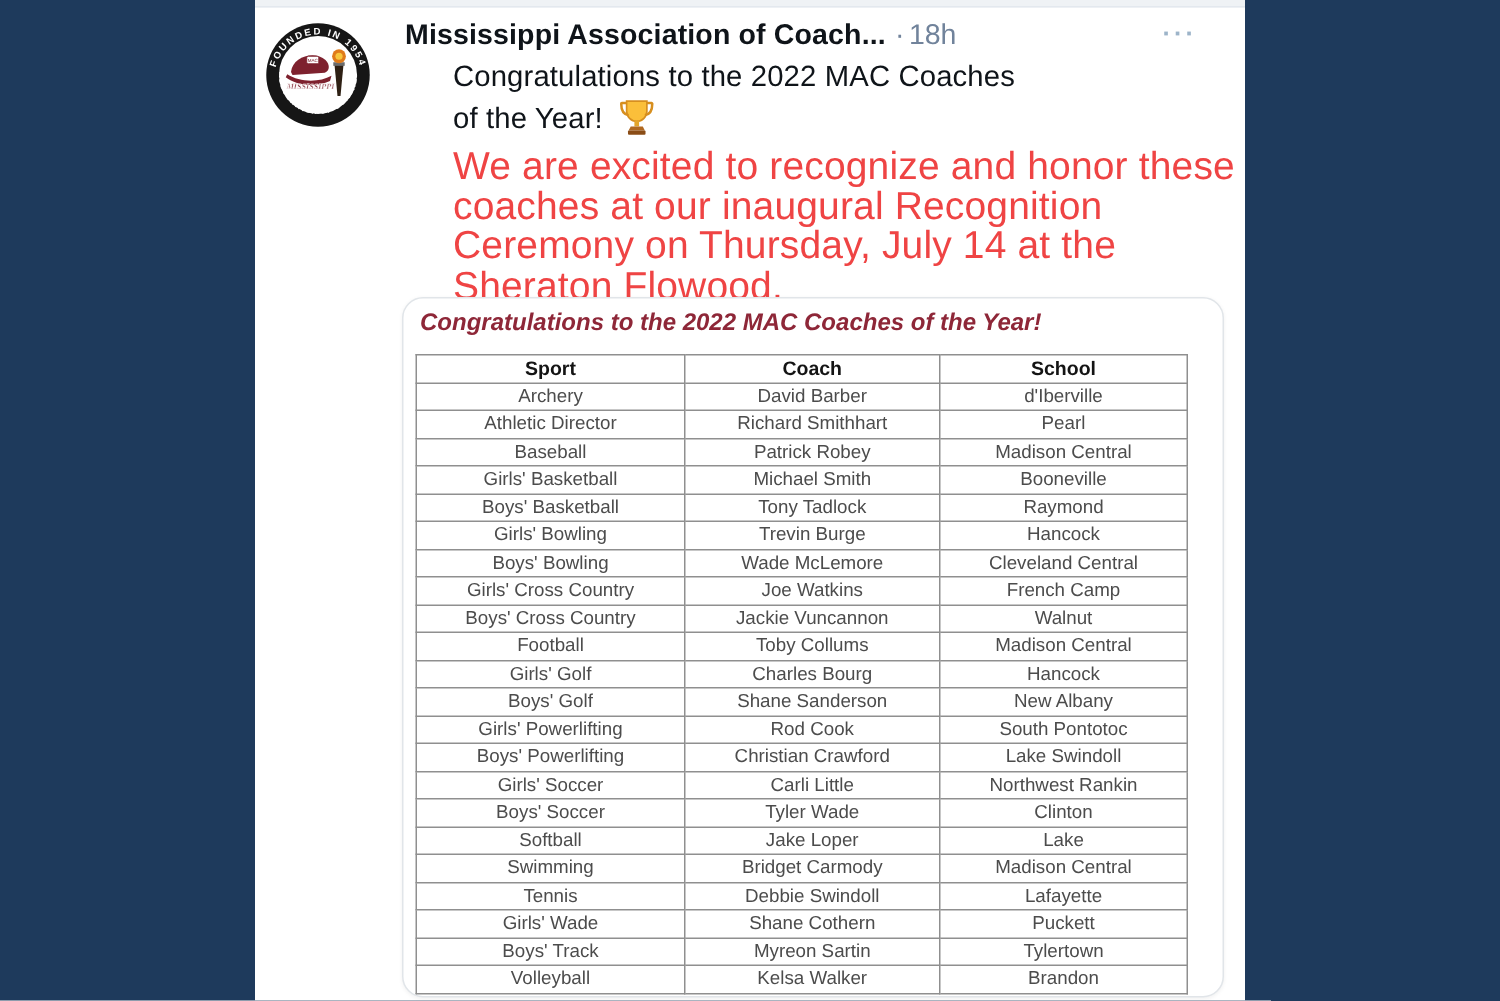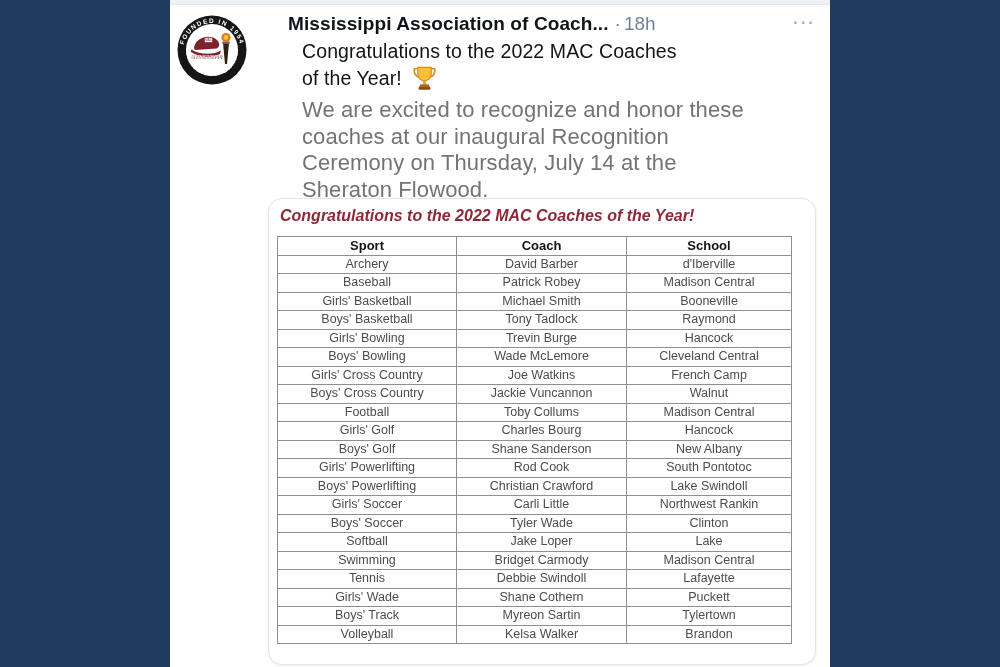--- a/index.html
+++ b/index.html
@@ -14,38 +14,38 @@
   }
   .top-strip {
     position:absolute; left:0; top:0; width:100%; height:4px;
     background:#eff2f5; border-bottom:1px solid #e3e8ee;
   }
   .avatar {
     position:absolute; left:6px; top:14px; width:72px; height:72px; cursor:pointer;
   }
   .tweet-header {
     position:absolute; left:100px; top:13px; width:530px; height:26px;
-    font-size:19px; white-space:nowrap;margin-left:18px;
+    font-size:19px; white-space:nowrap;
   }
   .author { font-weight:bold; color:#0f1419; letter-spacing:0.1px; cursor:pointer; }
   .sep-dot { color:#71839b; margin:0 3px 0 6px; }
   .timestamp { color:#71839b; }
   .more-dots {
     position:absolute; right:2px; top:0; color:#9db4c9;
     font-size:17px; font-weight:bold; letter-spacing:2px; cursor:pointer;
   }
   .tweet-text {
     position:absolute; left:100px; top:39px; width:530px;
     font-size:19.5px; line-height:24.5px; color:#0f1419; letter-spacing:0.1px;
   }
   .tweet-text .line, .tweet-body .line { white-space:nowrap;margin-left:32px; }
   .trophy { display:inline-block; vertical-align:-6px; margin-left:9px; }
   .tweet-body {
     position:absolute; left:100px; top:97px; width:530px;
-    font-size:22px; line-height:26.5px; color:#737373; letter-spacing:0.1px;
+    font-size:26px; line-height:26.5px; color:#ef4444; letter-spacing:0.1px;
   }
   .card {
     position:absolute; left:98px; top:198px; width:546px; height:465px;
     background:#ffffff; border:1px solid #e1e5e9; border-radius:14px;
     box-shadow:0 1px 3px rgba(0,0,0,0.06); overflow:hidden; cursor:pointer;
   }
   .card-title {
     position:absolute; left:11px; top:8px;
     font-size:16px; font-weight:bold; font-style:italic; color:#8e2738;
     white-space:nowrap;
@@ -135,20 +135,25 @@
           <th>School</th>
         </tr>
       </thead>
       <tbody>
           <tr>
             <td>Archery</td>
             <td>David Barber</td>
             <td>d'Iberville</td>
           </tr>
           <tr>
+            <td>Athletic Director</td>
+            <td>Richard Smithhart</td>
+            <td>Pearl</td>
+          </tr>
+          <tr>
             <td>Baseball</td>
             <td>Patrick Robey</td>
             <td>Madison Central</td>
           </tr>
           <tr>
             <td>Girls' Basketball</td>
             <td>Michael Smith</td>
             <td>Booneville</td>
           </tr>
           <tr>

